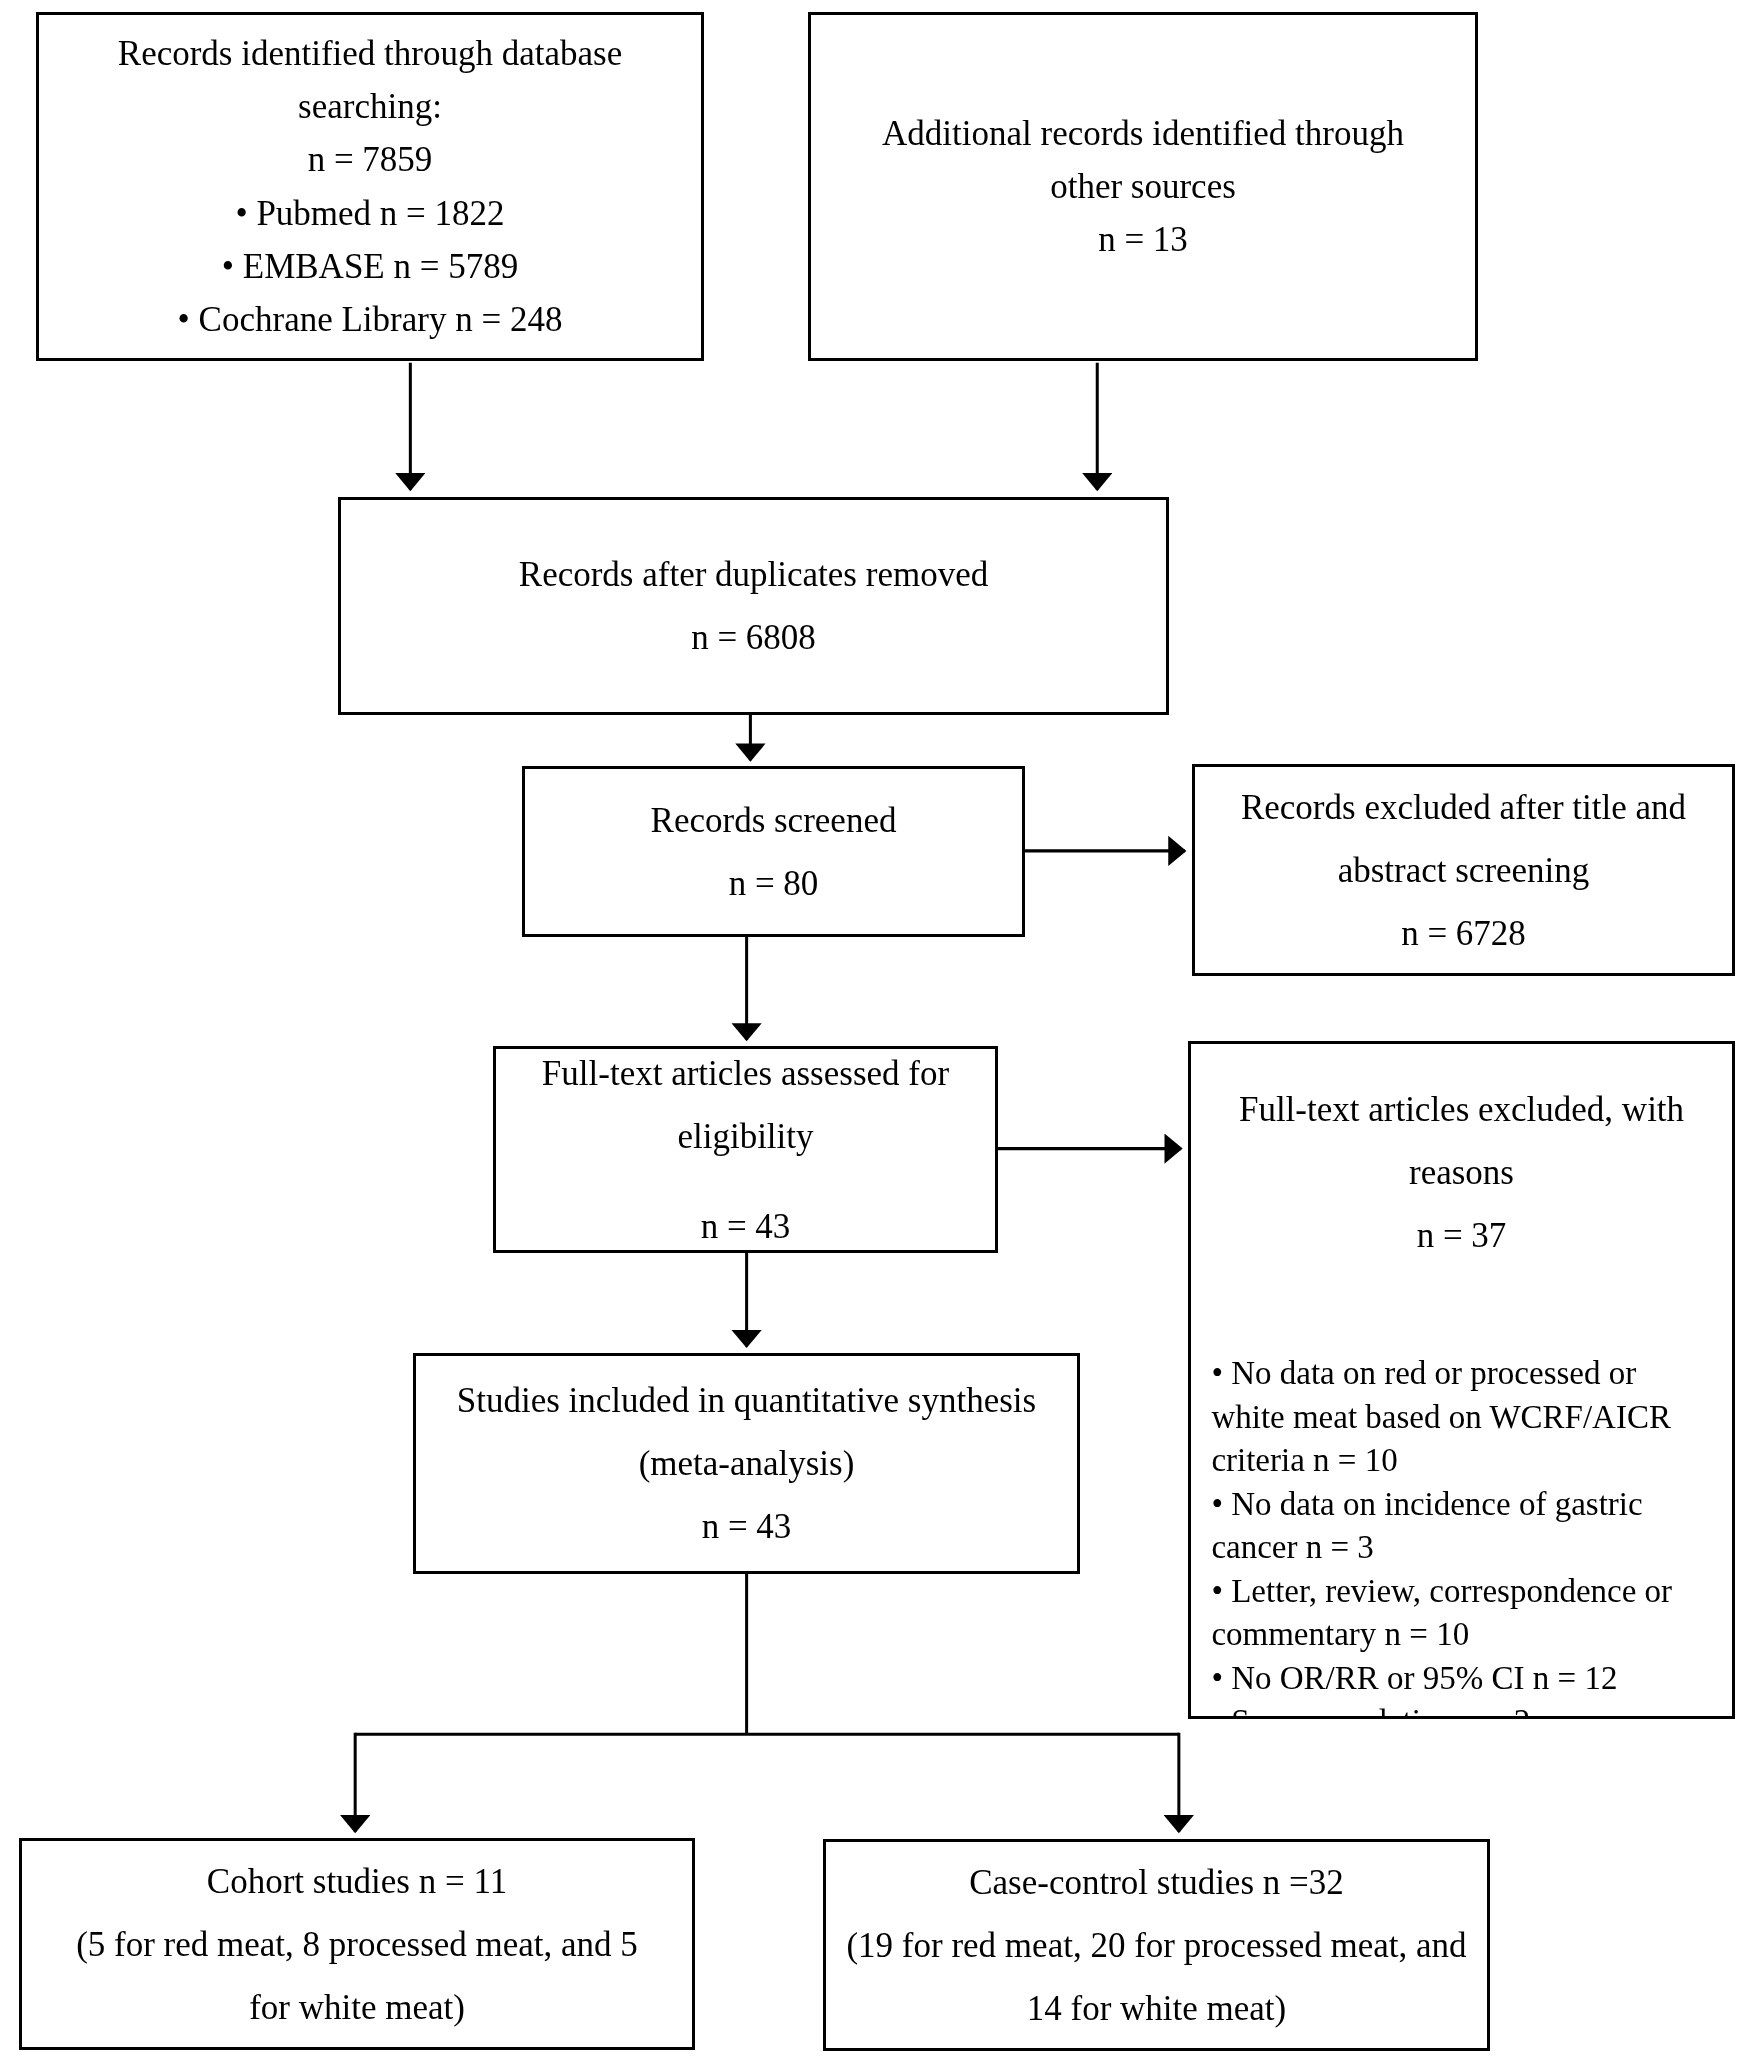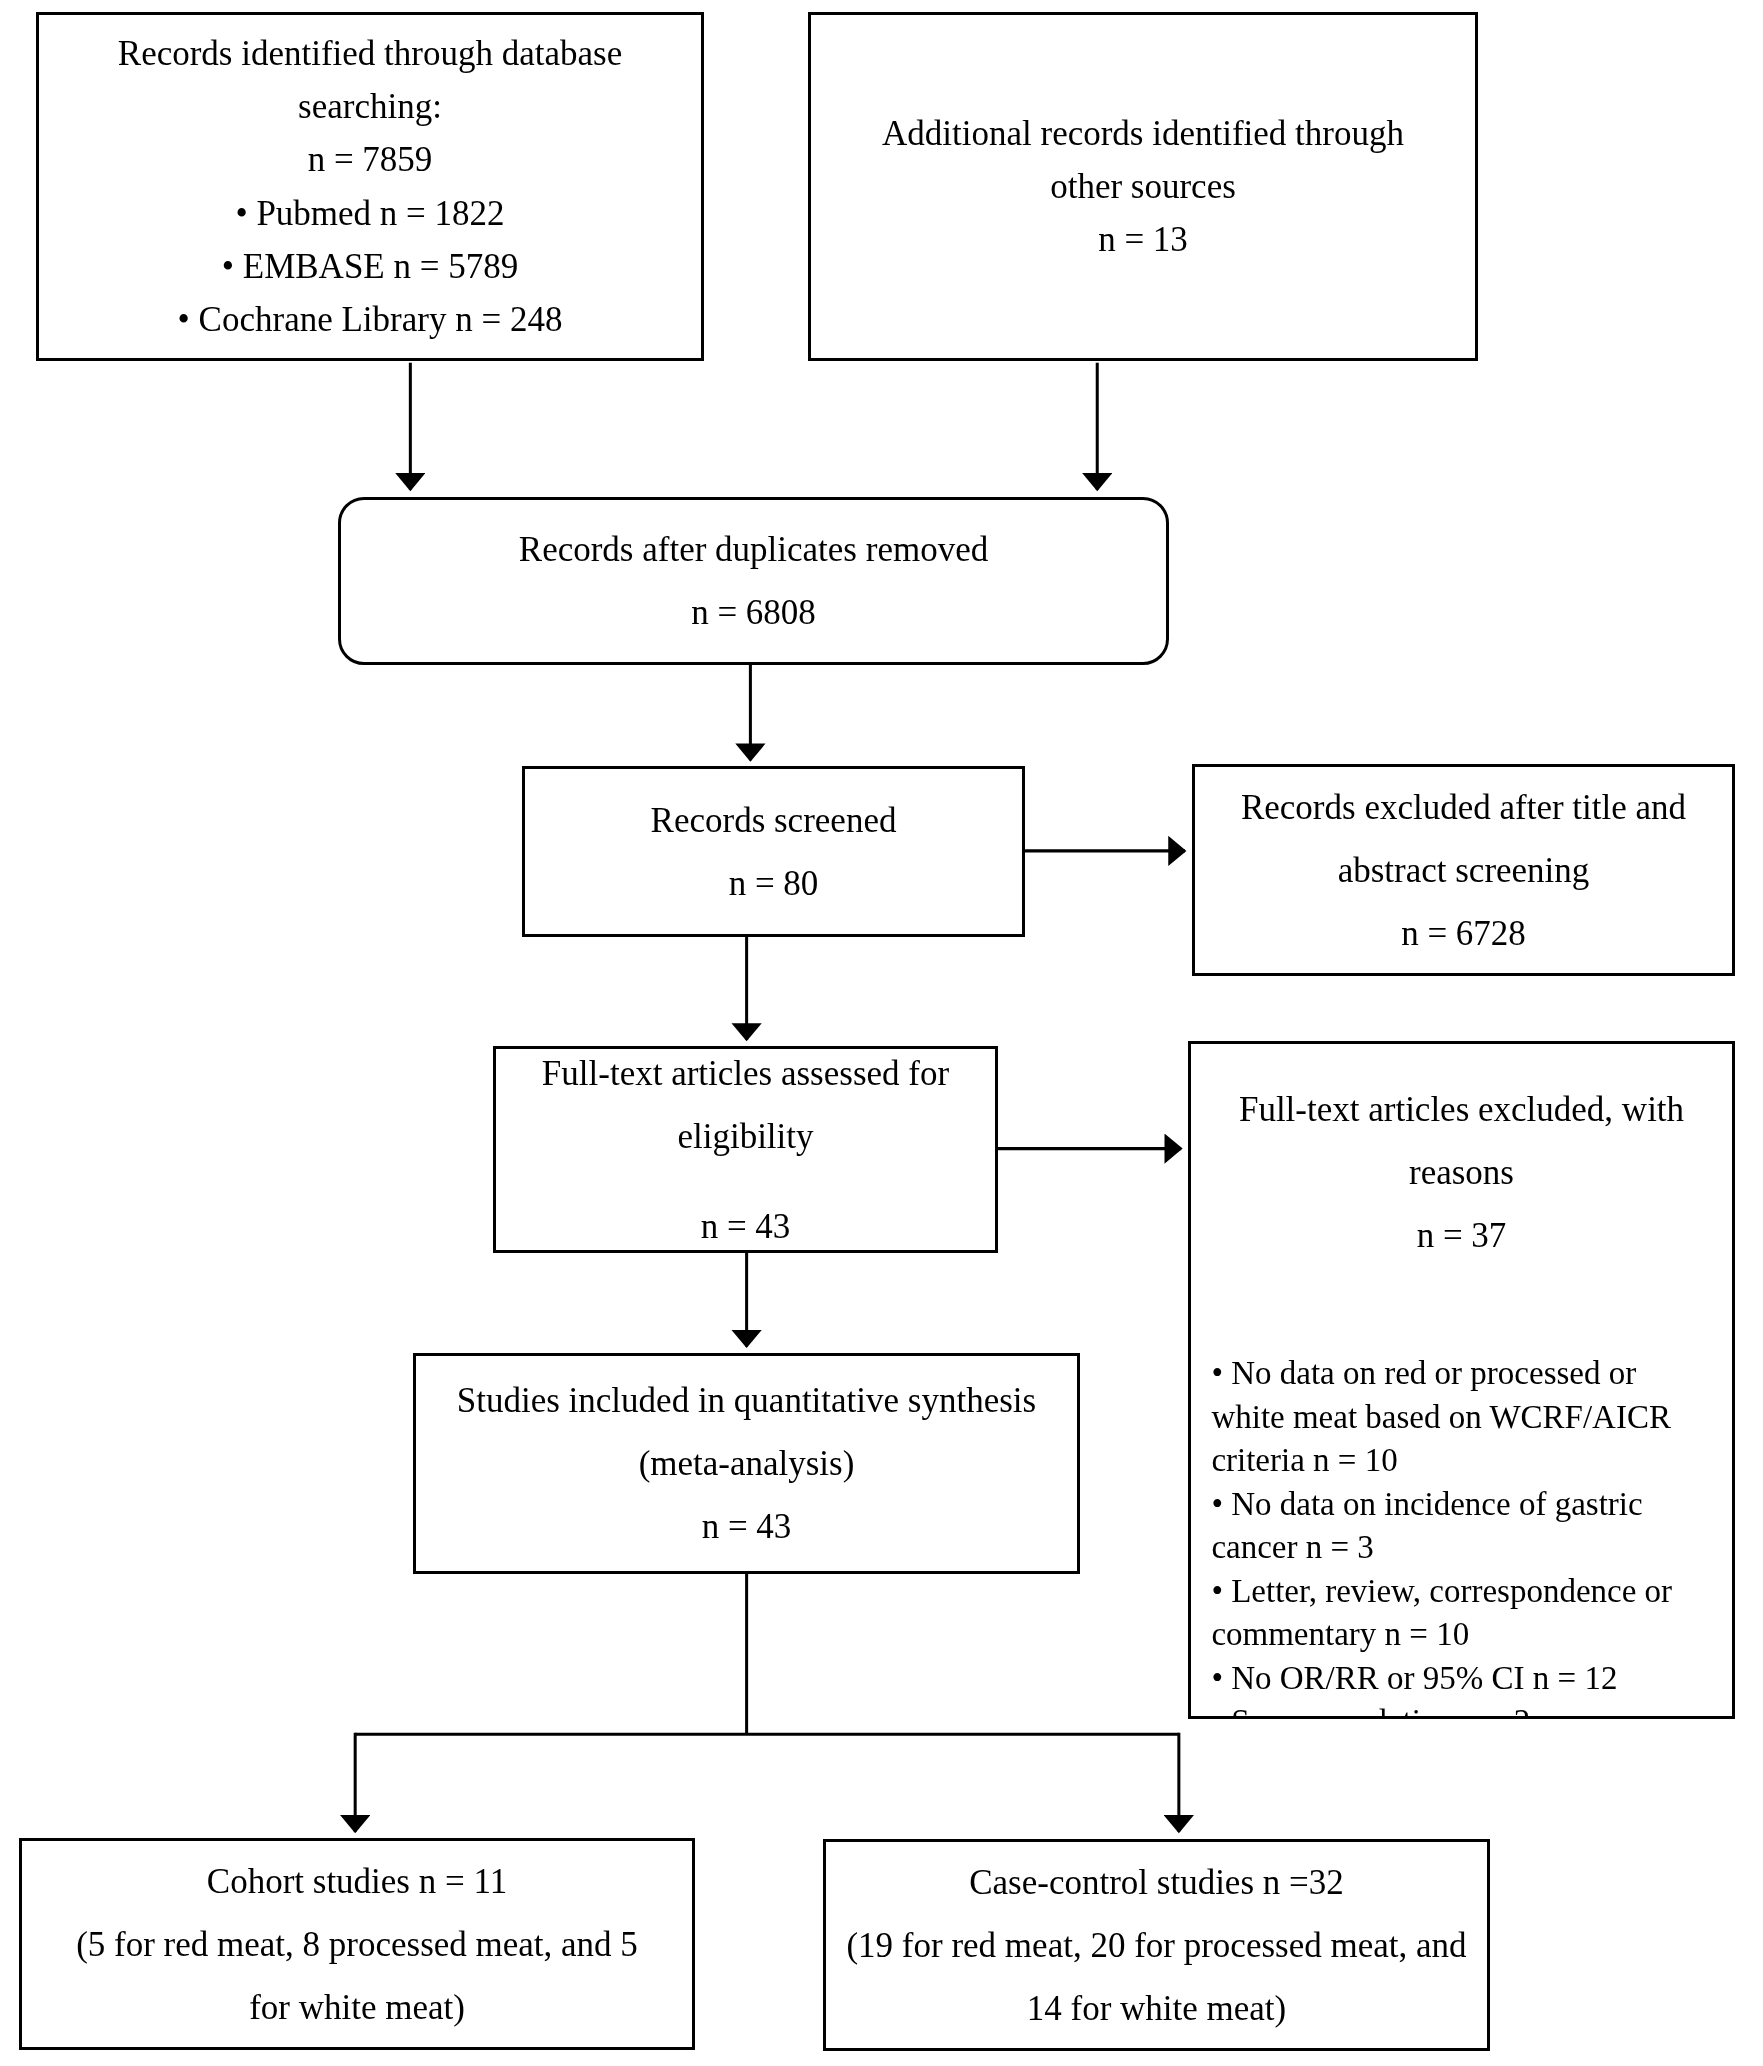--- a/index.html
+++ b/index.html
@@ -26,21 +26,21 @@
     text-align:center;
     font-size:35px;
     line-height:1.5;
   }
   .roomy{line-height:1.8;}
   .tight{line-height:1.52;}
   .bline{width:100%;}
   
   .box-a{left:36px;top:12px;width:668px;height:349px;padding:0 15px;}
   .box-b{left:808px;top:12px;width:670px;height:349px;padding:0 68px;}
-  .box-c{left:338px;top:497px;width:831px;height:168px;padding:0 15px;border-radius:26px;}
+  .box-c{left:338px;top:497px;width:831px;height:218px;padding:0 15px;}
   .box-d{left:522px;top:766px;width:503px;height:171px;padding:0 7px;}
   .box-e{left:1192px;top:764px;width:543px;height:212px;padding:0 23px;}
   .box-f{left:493px;top:1046px;width:505px;height:207px;padding:0 15px;gap:27px;}
   .box-g{
     left:1188px;top:1041px;width:547px;height:678px;
     justify-content:flex-start;
     align-items:stretch;
     padding:34px 20.4px 0 20.4px;
     overflow:hidden;
   }

